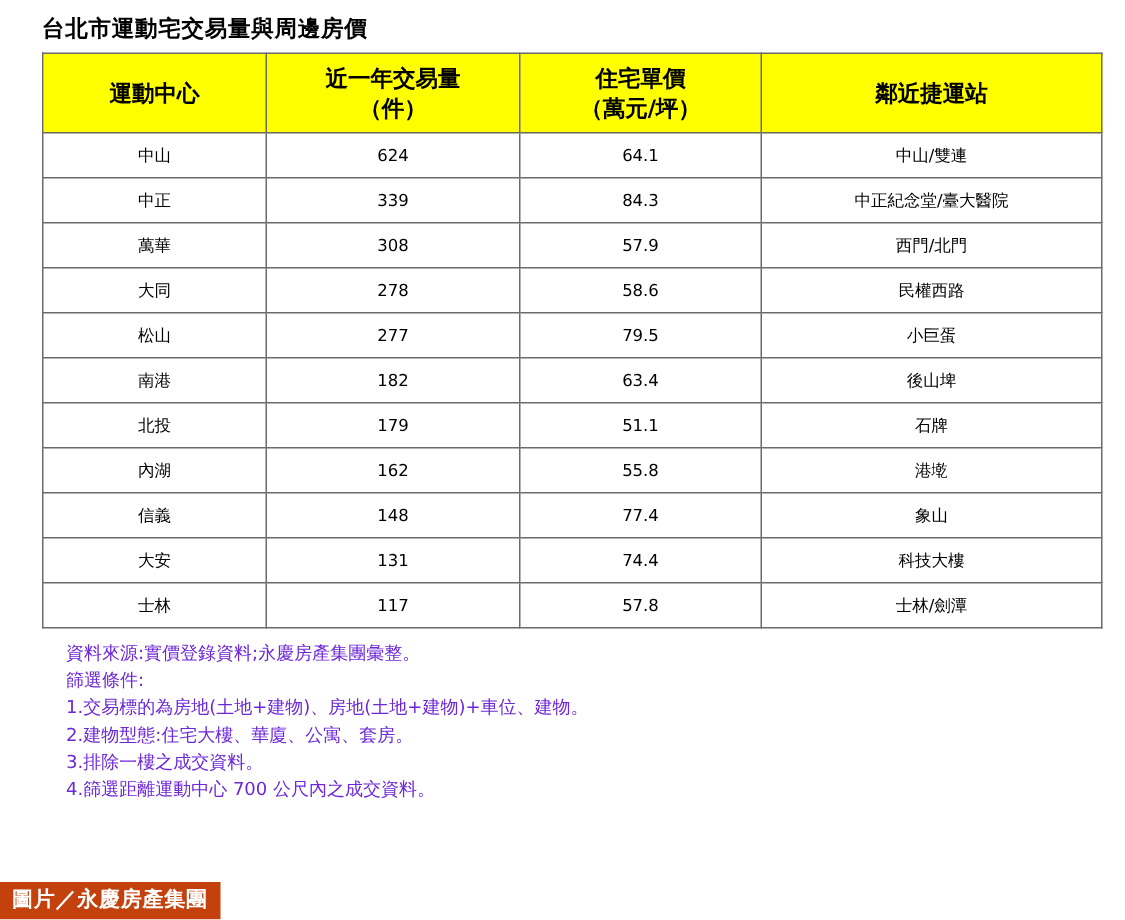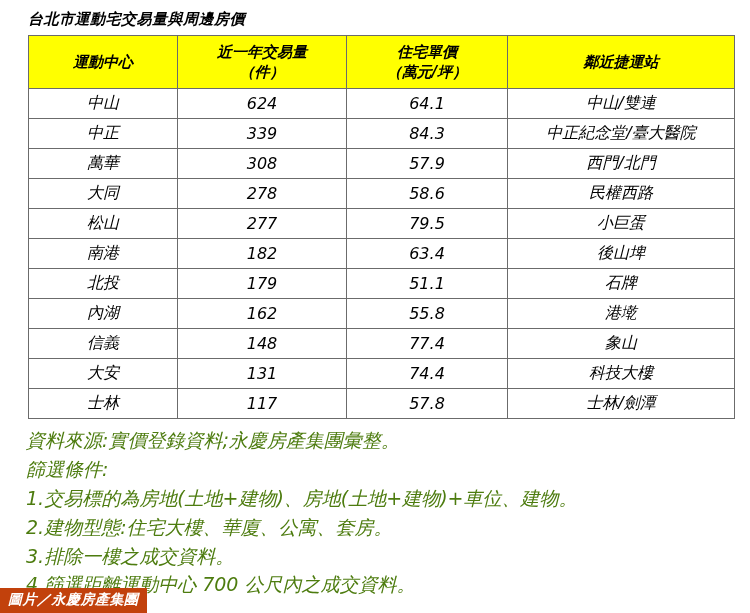--- a/index.html
+++ b/index.html
@@ -14,40 +14,39 @@
     color: #000000;
     position: relative;
     overflow: hidden;
   }
   .page {
     position: relative;
     width: 725px;
     height: 613px;
     box-sizing: border-box;
     padding: 8px 14px 12px 14px;
-    font-style: italic;
   }
   .title {
     font-size: 15px;
     font-weight: bold;
     letter-spacing: 0.5px;
     margin: 2px 0 6px 14px;
     color: #000;
   }
   table.data {
     border-collapse: collapse;
     width: 702px;
     margin-left: 14px;
     table-layout: fixed;
   }
   table.data th, table.data td {
     border: 1px solid #6b6b6b;
     text-align: center;
     vertical-align: middle;
-    font-size: 16px;
+    font-size: 11px;
     color: #000;
   }
   table.data thead th {
     background: #ffff00;
     font-weight: bold;
     font-size: 15px;
     height: 48px;
     line-height: 1.35;
     padding: 2px 0;
   }
@@ -57,24 +56,24 @@
     background: #ffffff;
   }
   .col-center { width: 148px; }
   .col-vol { width: 168px; }
   .col-price { width: 160px; }
   .col-mrt { width: 226px; }
 
   .hdr-line2 { display: block; }
 
   .notes {
-    margin: 7px 0 0 12px;
-    font-size: 19px;
+    margin: 7px 0 0 30px;
+    font-size: 12px;
     line-height: 1.52;
-    color: #4d7c0f;
+    color: #6d28d9;
   }
   .notes div {
     white-space: nowrap;
   }
   .watermark {
     position: absolute;
     left: 0;
     bottom: 0;
     background: #c2410c;
     color: #ffffff;

